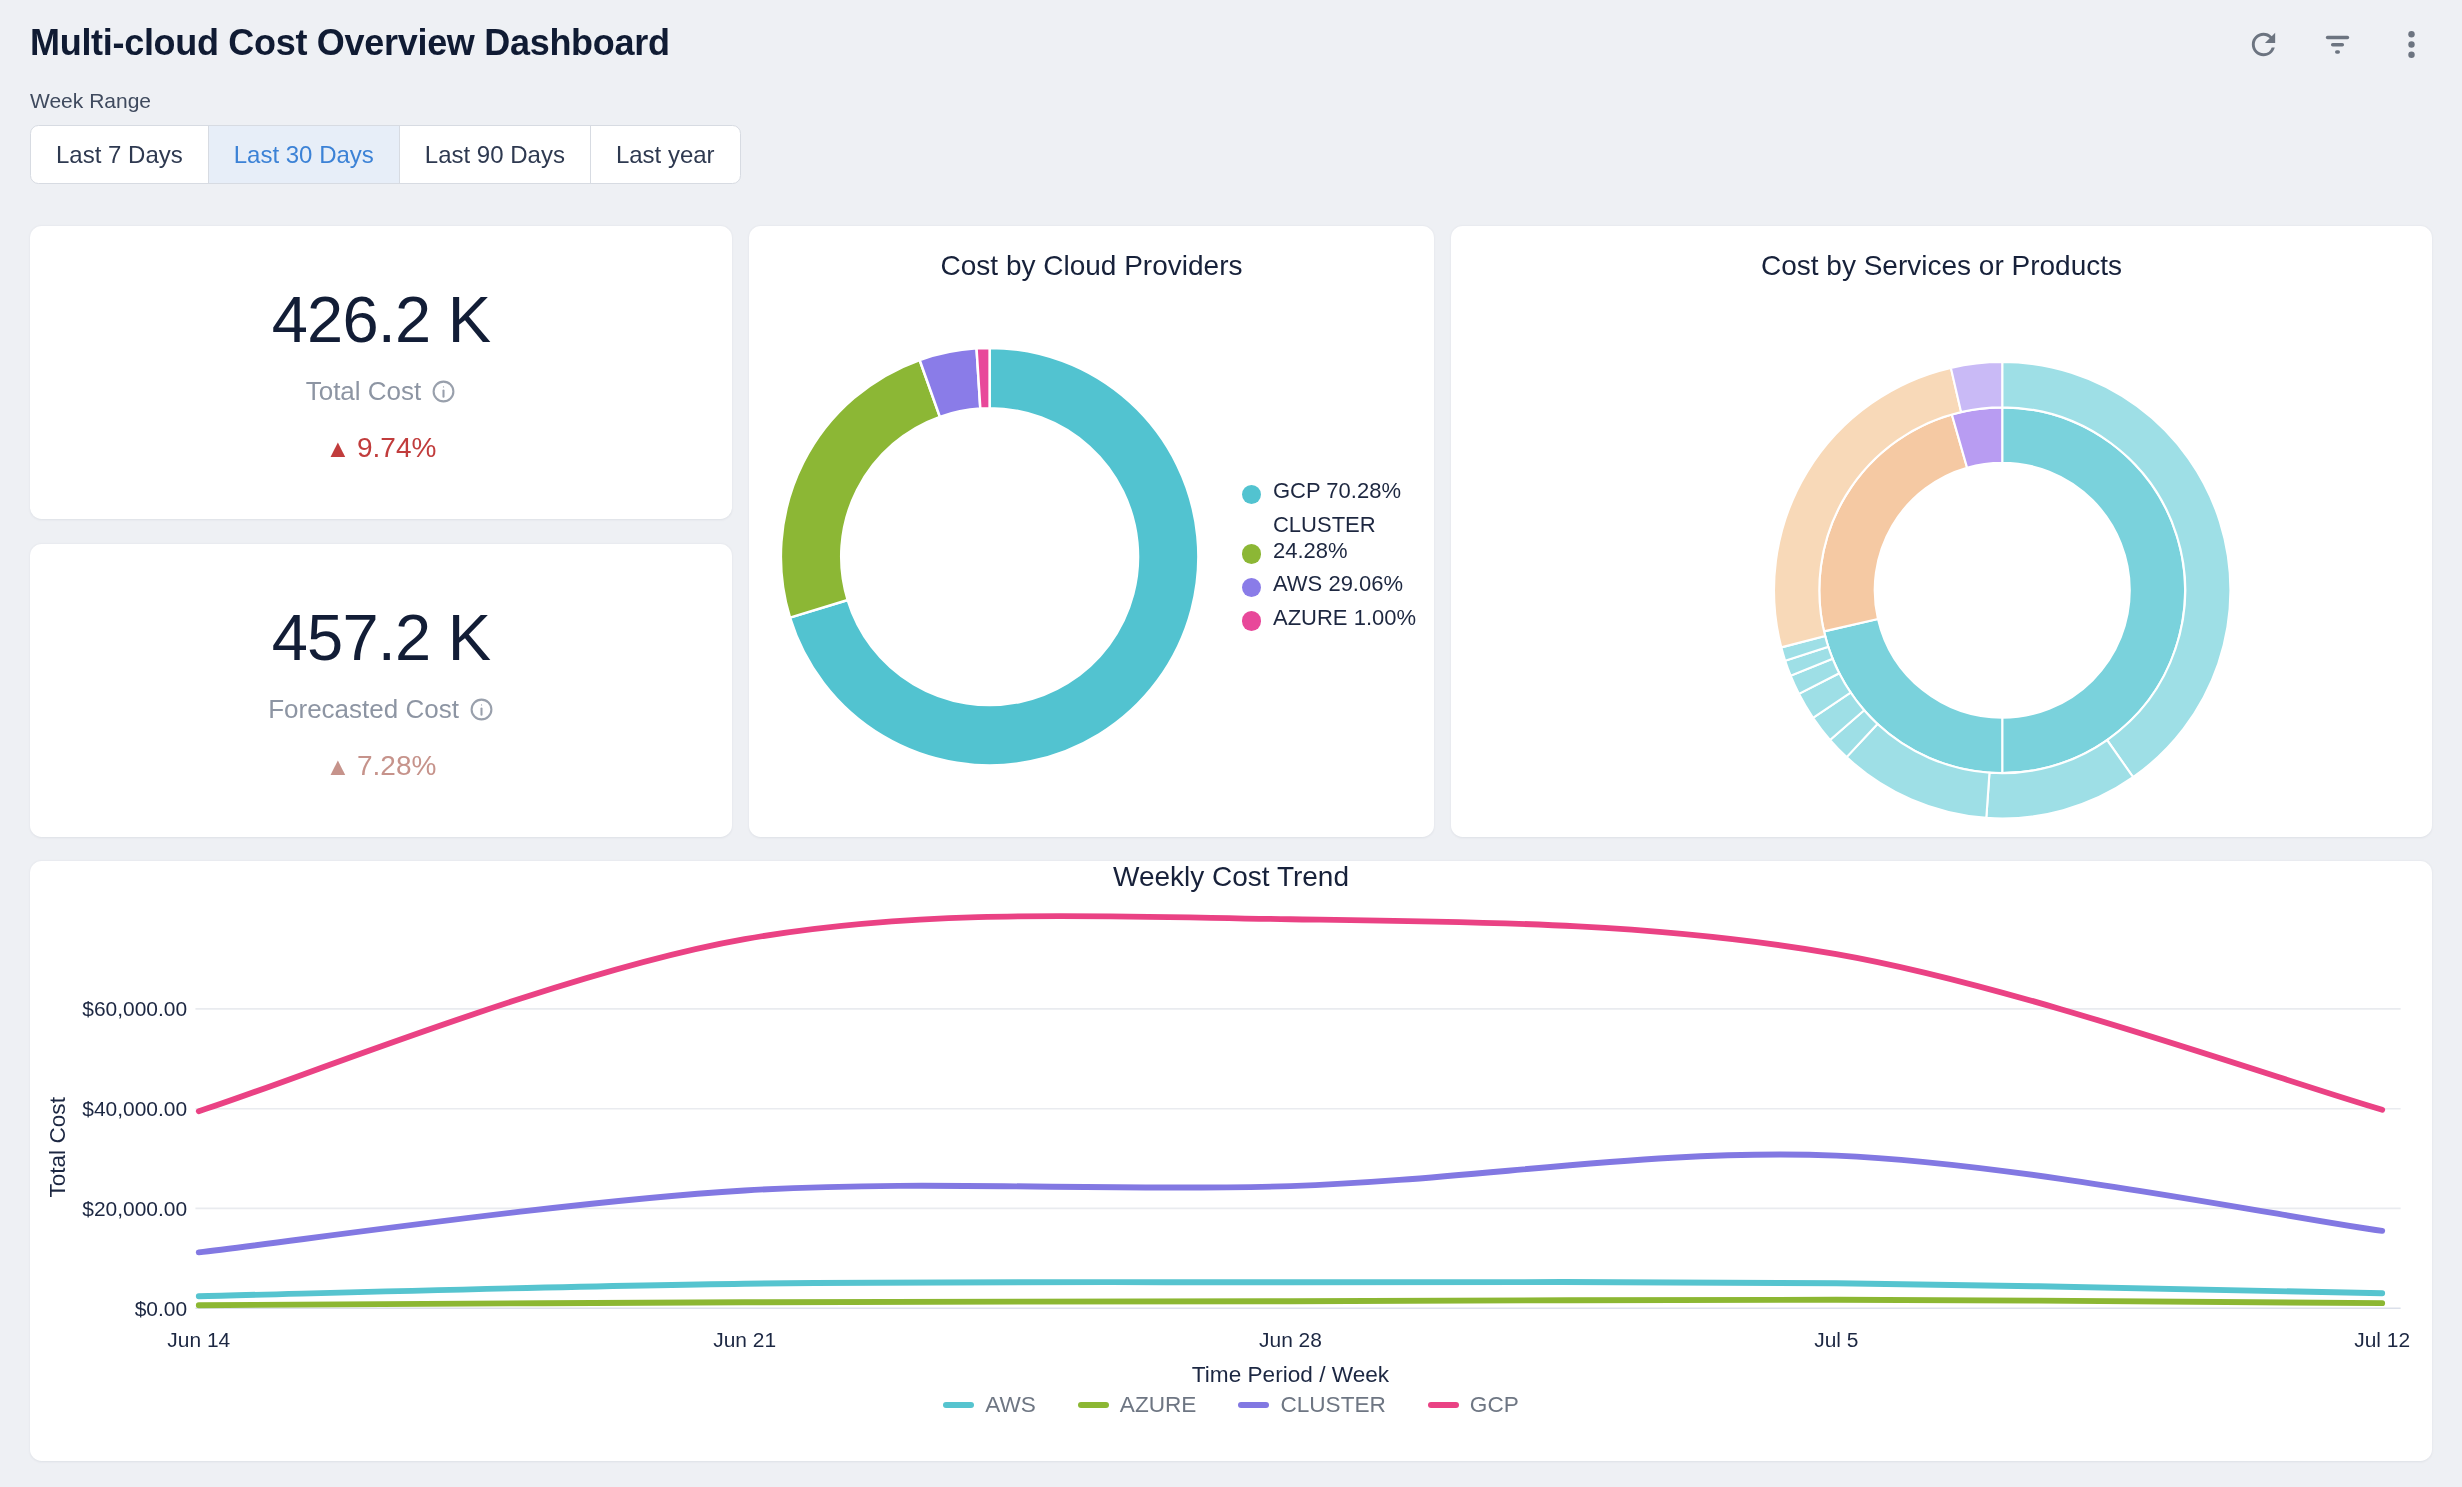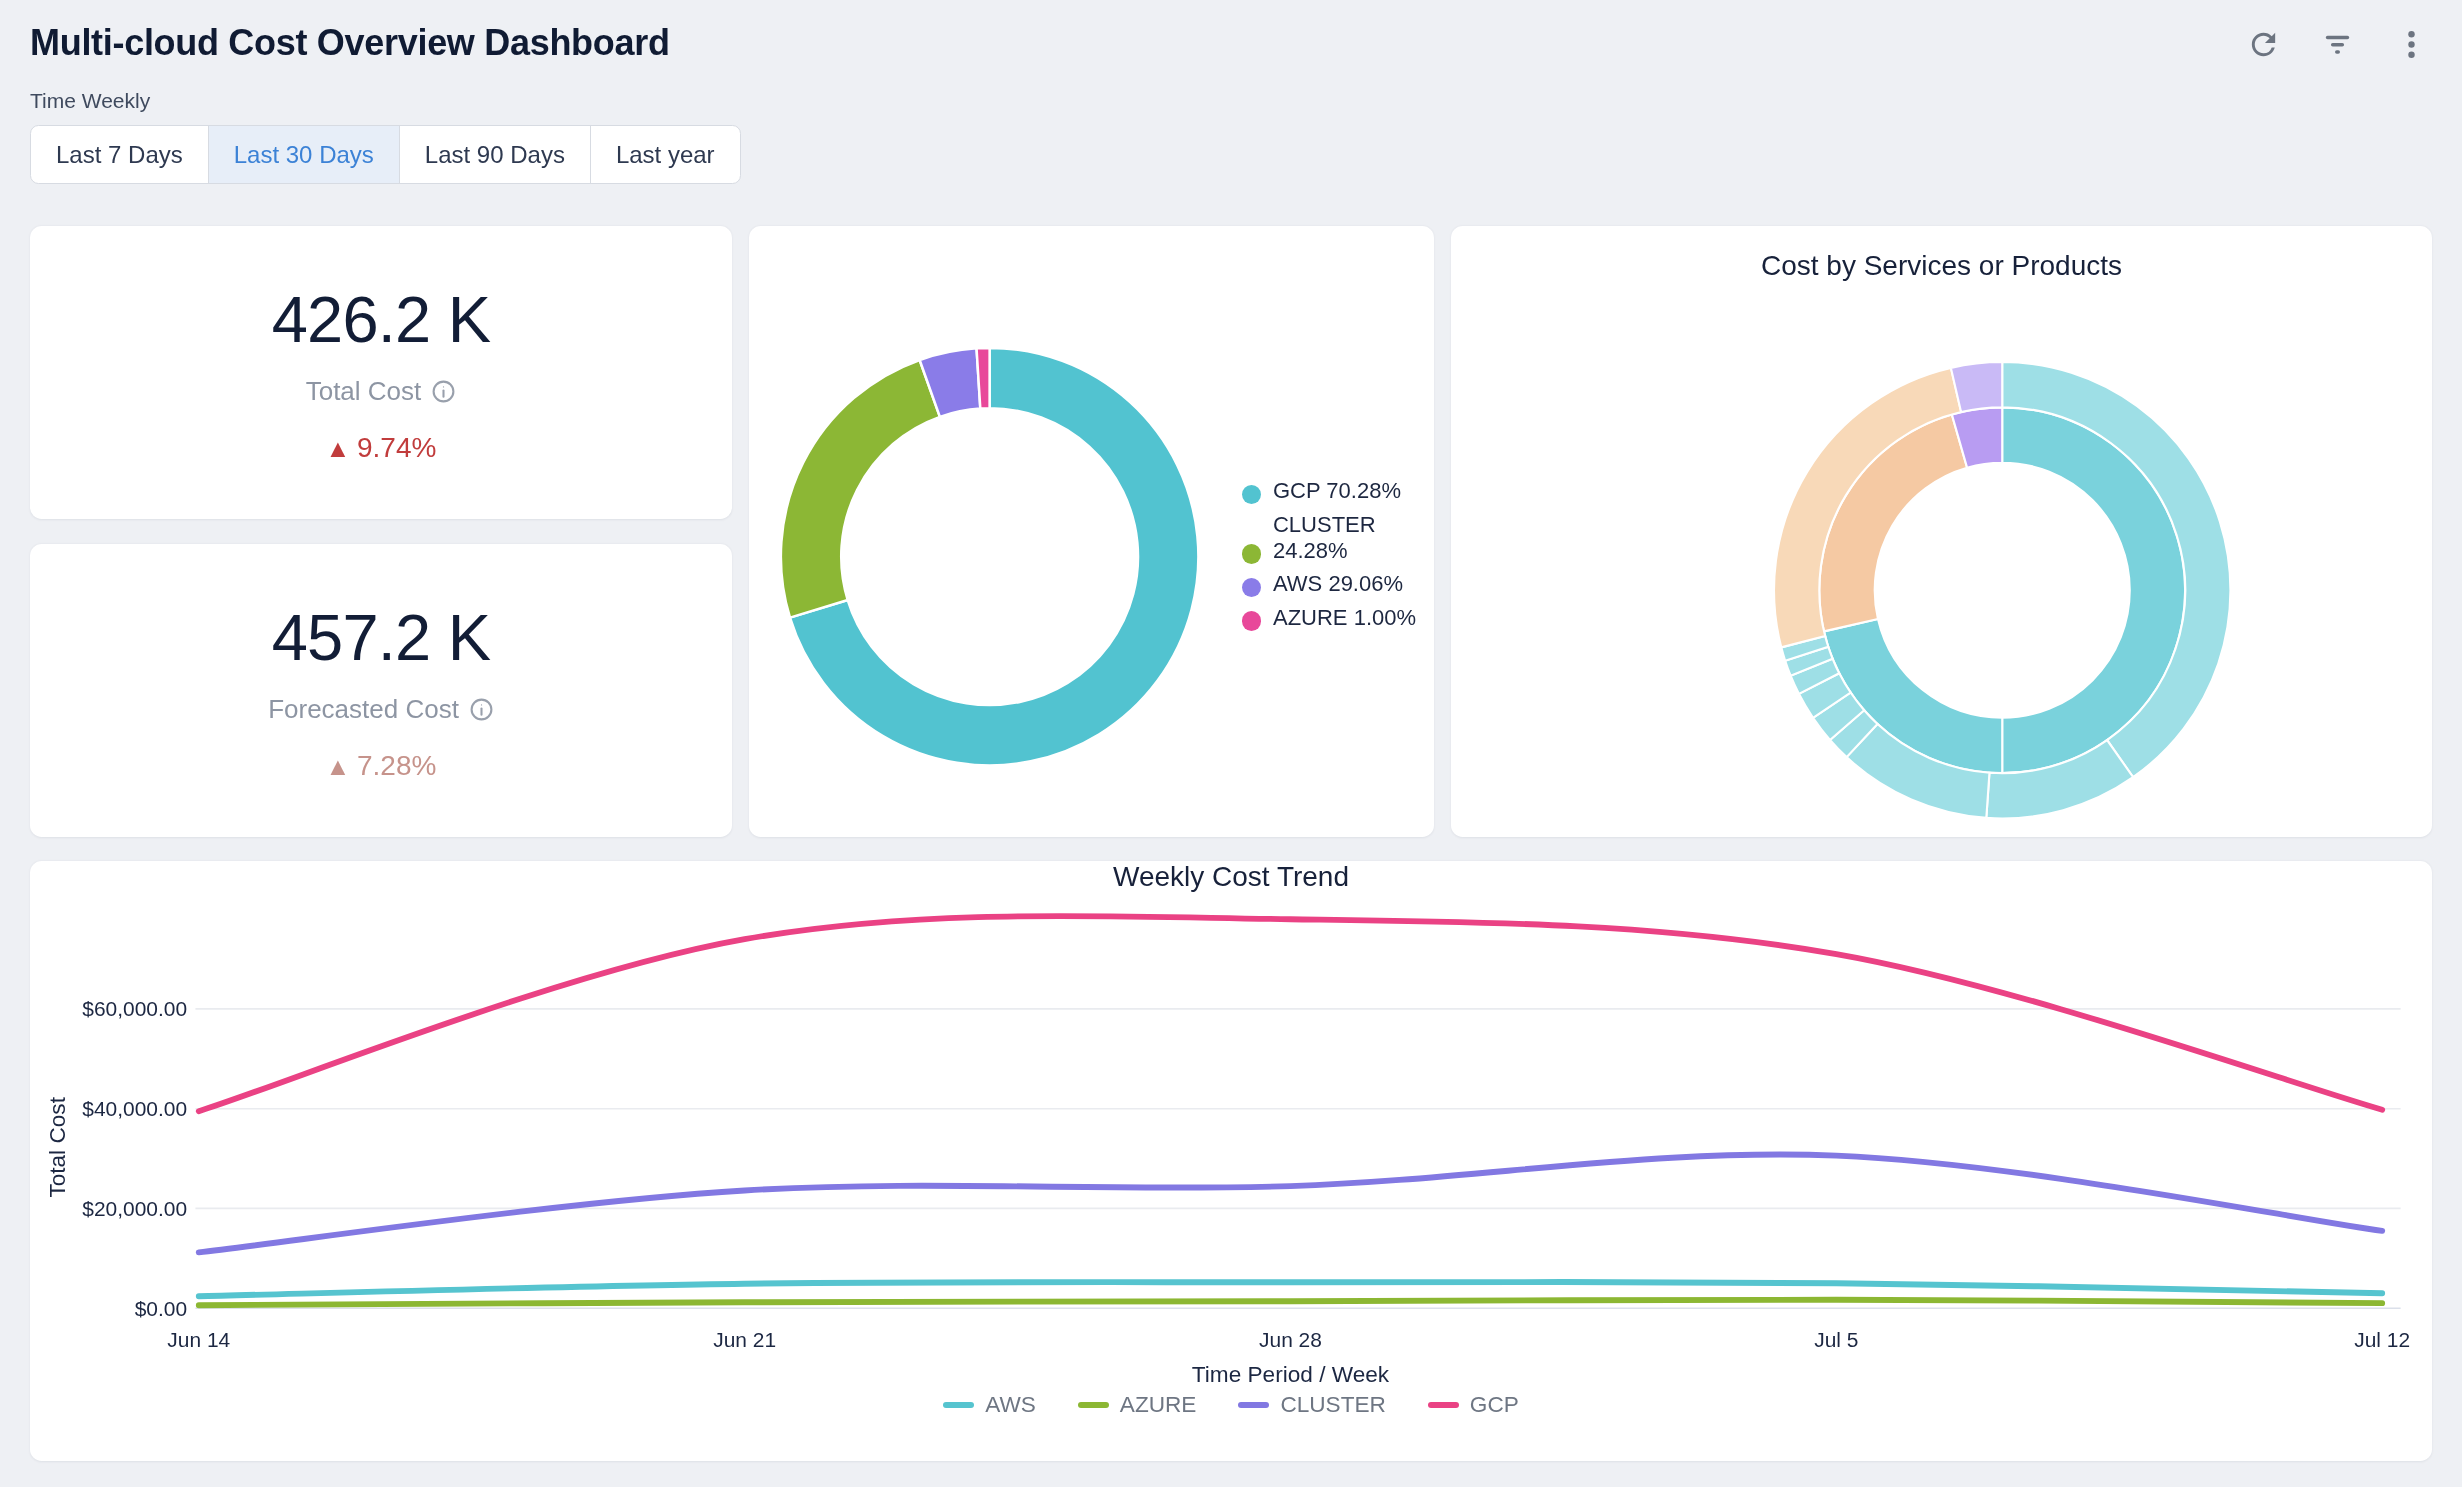--- a/index.html
+++ b/index.html
@@ -90,21 +90,21 @@
               <circle cx="12" cy="5" r="2.2"></circle>
               <circle cx="12" cy="12" r="2.2"></circle>
               <circle cx="12" cy="19" r="2.2"></circle>
             </svg>
         </span>
       </button>
     </div>
   </header>
 
   <div class="time-range">
-    <div class="tr-label">Time Weekly</div>
+    <div class="tr-label">Week Range</div>
     <div class="btn-group">
       <button>Last 7 Days</button>
       <button class="active">Last 30 Days</button>
       <button>Last 90 Days</button>
       <button>Last year</button>
     </div>
   </div>
 
   <div class="grid-top">
 
@@ -138,20 +138,21 @@
               </svg>
           </span>
         </div>
         <div class="kpi-delta" style="color: rgb(198, 147, 139);">
           <span class="tri">▲</span><span>7.28%</span>
         </div>
       </div>
     </div>
 
     <div class="card donut-card">
+      <h2 class="chart-title">Cost by Cloud Providers</h2>
       <svg class="chart" id="donut-svg" width="685" height="611" viewBox="0 0 817 728">
           <path d="M 287.00 145.00 A 249 249 0 1 1 48.87 466.77 L 117.73 445.73 A 177 177 0 1 0 287.00 217.00 Z" fill="#52c3d0" stroke="#ffffff" stroke-width="3" stroke-linejoin="round"></path>
           <path d="M 48.87 466.77 A 249 249 0 0 1 203.54 159.40 L 227.67 227.24 A 177 177 0 0 0 117.73 445.73 Z" fill="#8cb735" stroke="#ffffff" stroke-width="3" stroke-linejoin="round"></path>
           <path d="M 203.54 159.40 A 249 249 0 0 1 271.37 145.49 L 275.89 217.35 A 177 177 0 0 0 227.67 227.24 Z" fill="#8a7ce8" stroke="#ffffff" stroke-width="3" stroke-linejoin="round"></path>
           <path d="M 271.37 145.49 A 249 249 0 0 1 287.00 145.00 L 287.00 217.00 A 177 177 0 0 0 275.89 217.35 Z" fill="#e8489a" stroke="#ffffff" stroke-width="3" stroke-linejoin="round"></path>
         </svg>
       <ul class="donut-legend">
         <li>
             <span class="dot" style="background: rgb(82, 195, 208);"></span>
             <span>GCP 70.28%</span>

